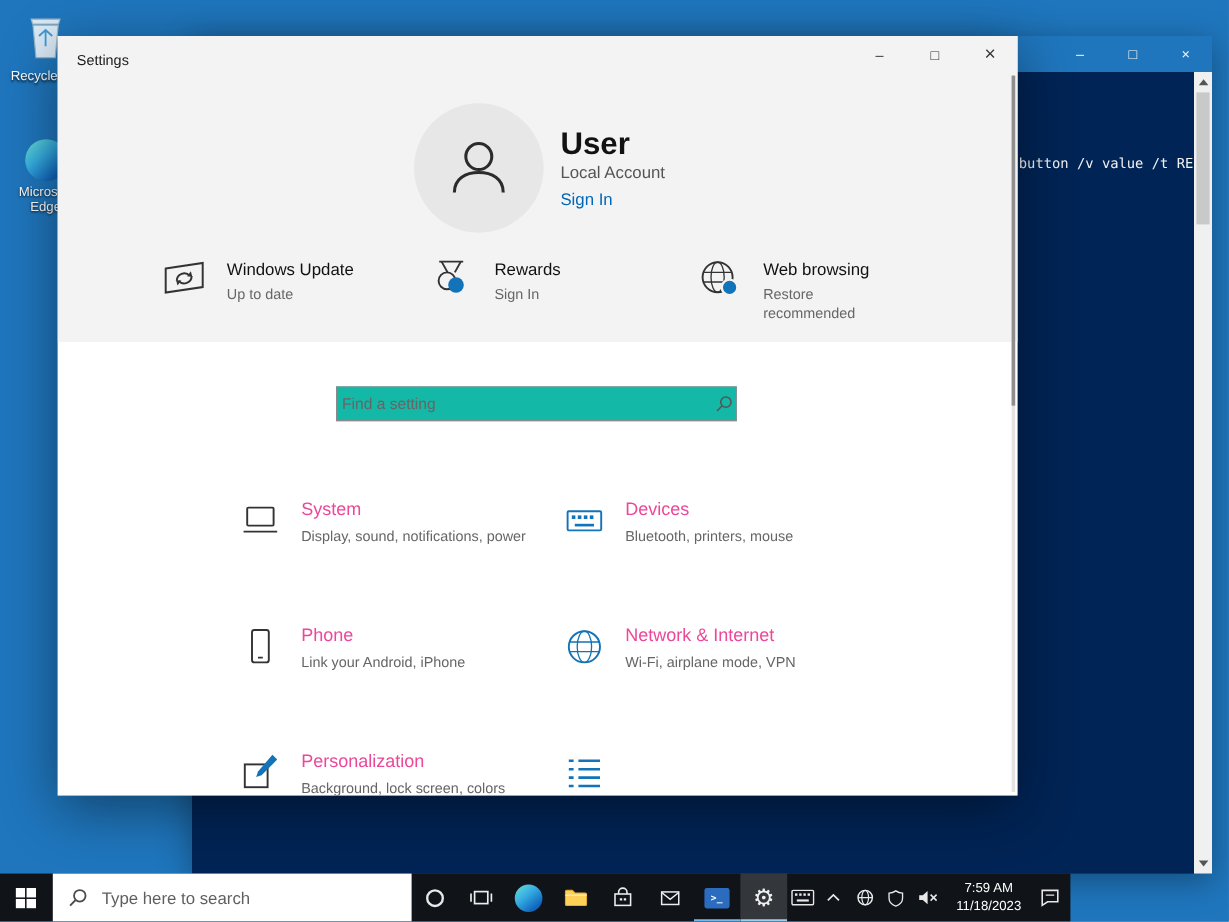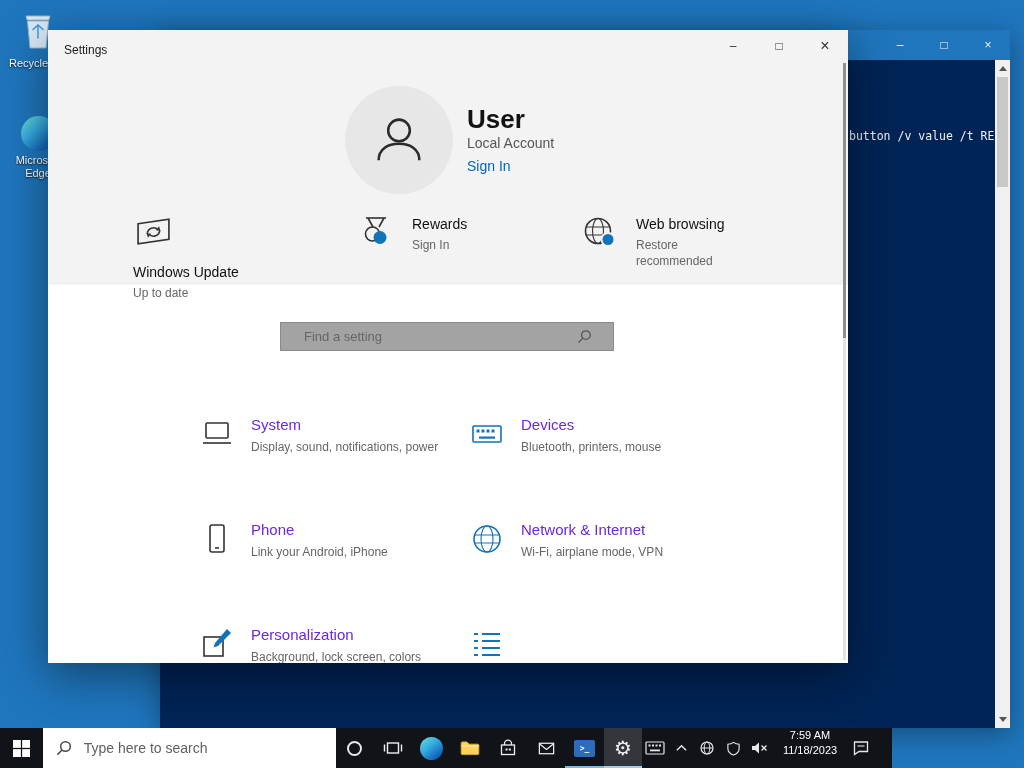--- a/index.html
+++ b/index.html
@@ -43,32 +43,32 @@
   .s-ctl{width:46px;height:32px;display:flex;align-items:center;justify-content:center;
     color:#333;font-size:12px;}
   .s-ctl.close{font-size:16px;}
   .avatar{position:absolute;left:297px;top:56px;width:108px;height:108px;border-radius:50%;
     background:#e7e7e7;display:flex;align-items:center;justify-content:center;}
   .u-block{position:absolute;left:419px;top:74px;}
   .u-name{font-size:26px;font-weight:700;color:#121212;}
   .u-acct{font-size:14px;color:#555;}
   .u-signin{margin-top:7px;font-size:14px;color:#0067b8;}
   .qi{position:absolute;top:186px;display:flex;gap:16px;align-items:flex-start;}
-  #qi-update{left:85px;flex-direction:column;} #qi-rewards{left:308px;} #qi-web{left:532px;}
+  #qi-update{left:85px;} #qi-rewards{left:308px;} #qi-web{left:532px;}
   .qi-icon{width:40px;flex:none;display:flex;justify-content:center;}
   .qi-title{font-size:14px;color:#111;}
   .qi-status{margin-top:6px;font-size:12px;color:#666;max-width:112px;line-height:1.3;}
-  .s-search{position:absolute;left:232px;top:292px;width:334px;height:29px;background:#a3a3a3;
-    border:1px solid #8a8a8a;display:flex;align-items:center;padding:0 21px;}
+  .s-search{position:absolute;left:232px;top:292px;width:334px;height:29px;background:#14b8a6;
+    border:1px solid #8a8a8a;display:flex;align-items:center;padding:0 2px;}
   .s-search input{flex:1;border:none;outline:none;font-size:13px;color:#333;
     font-family:"Liberation Sans",sans-serif;background:transparent;}
   .s-search input::placeholder{color:#666;}
   .cat{position:absolute;display:flex;gap:18px;width:255px;}
   .cat svg{flex:none;margin-top:2px;}
-  .cat-title{font-size:15px;color:#6d28d9;}
+  .cat-title{font-size:15px;color:#ec4899;}
   .cat-desc{margin-top:6px;font-size:12px;color:#666;width:188px;line-height:1.4;}
   #cat-system{left:153px;top:386px;} #cat-devices{left:423px;top:386px;}
   #cat-phone{left:153px;top:491px;}  #cat-network{left:423px;top:491px;}
   #cat-personalization{left:153px;top:596px;} #cat-apps{left:423px;top:596px;}
   .s-scroll{position:absolute;right:2px;top:33px;bottom:3px;width:3px;background:#e3e3e3;}
   .s-thumb{position:absolute;left:0;right:0;top:0;height:46%;background:#8f8f8f;}
 
   
   #taskbar{position:absolute;left:0;bottom:0;width:892px;height:40px;background:#101318;
     display:flex;align-items:stretch;z-index:10;}
@@ -79,21 +79,21 @@
   .tb-search input::placeholder{color:#5f5f5f;}
   .tb-ic{width:43px;display:flex;align-items:center;justify-content:center;}
   .tb-ic.open{box-shadow:inset 0 -2px 0 #76b9ed;}
   .tb-ic.active{background:rgba(255,255,255,.15);box-shadow:inset 0 -2px 0 #9ecdee;}
   .cortana-ring{width:15px;height:15px;border:2px solid #e9e9e9;border-radius:50%;}
   .ps-tile{width:21px;height:17px;background:#2b6cbf;border-radius:2px;color:#fff;
     font-family:"DejaVu Sans Mono",monospace;font-size:8px;font-weight:bold;
     display:flex;align-items:center;justify-content:center;}
   .gear{font-family:"DejaVu Sans",sans-serif;font-size:20px;color:#f0f0f0;line-height:1;}
   .tb-spacer{flex:1;}
-  .tb-tray{display:flex;padding-right:18px;}
+  .tb-tray{display:flex;align-items:center;padding-right:4px;}
   .tray-ic{width:26px;height:40px;display:flex;align-items:center;justify-content:center;}
   .tb-clock{width:76px;text-align:center;color:#fff;font-size:11px;line-height:1.35;}
 </style>
 </head>
 <body>
 
 <div class="dicon" id="icon-recycle">
   <span>
     <svg width="40" height="42" viewBox="0 0 40 42">
       <path d="M8 8 h24 l-1.2 4 H9.2 Z" fill="rgba(228,240,249,.95)" stroke="#9fb6c4" stroke-width="1"></path>

